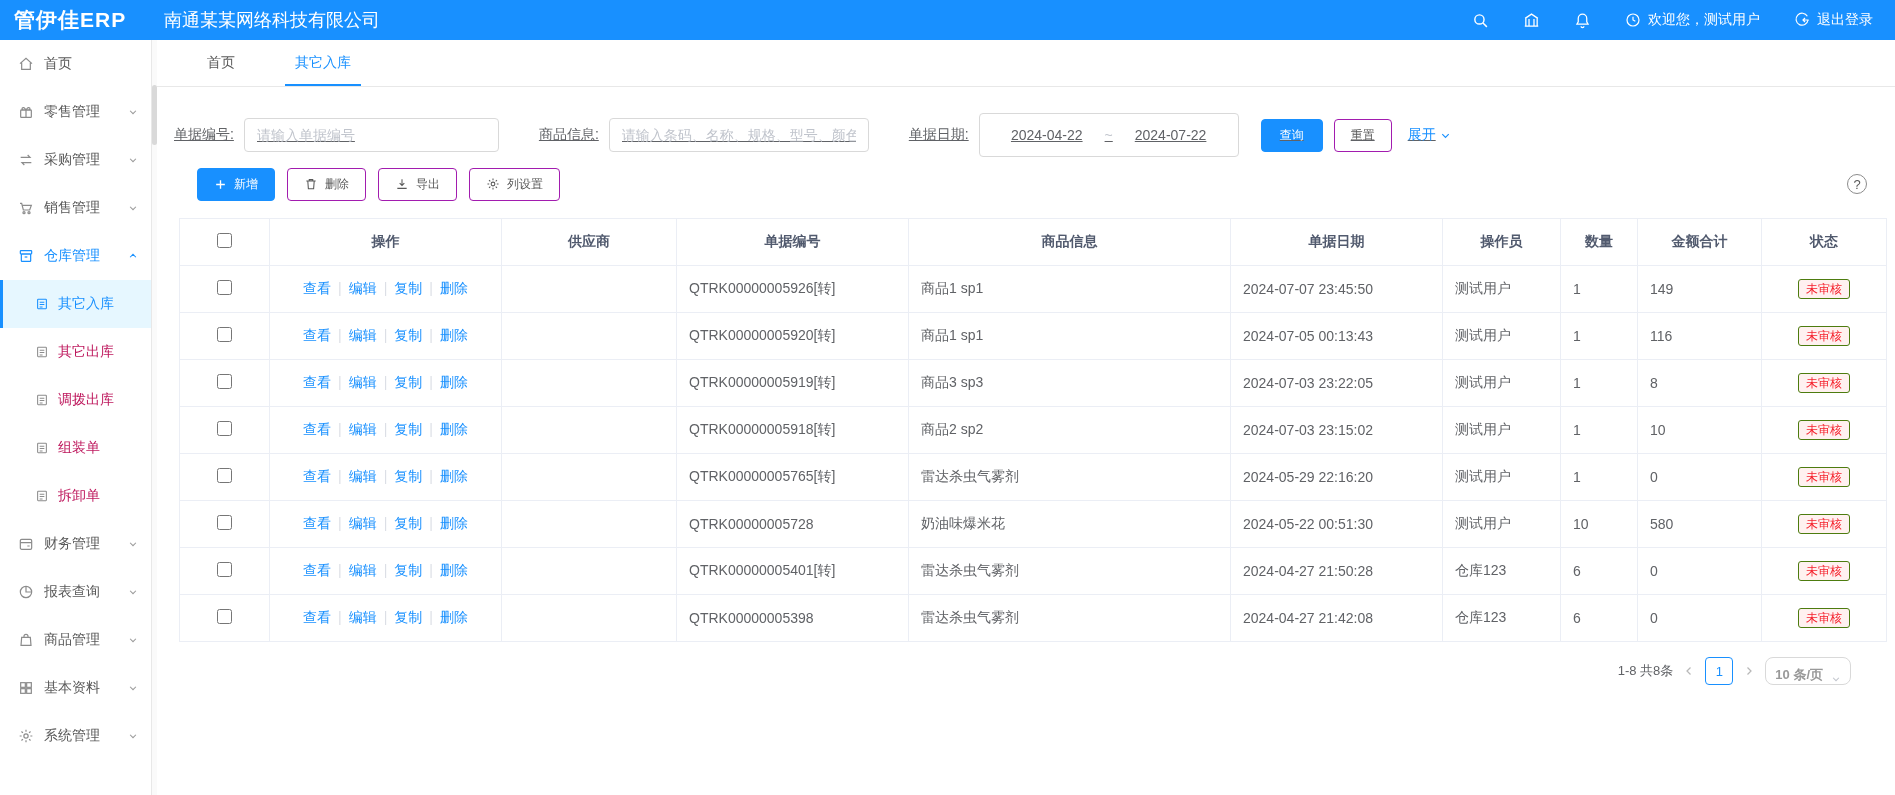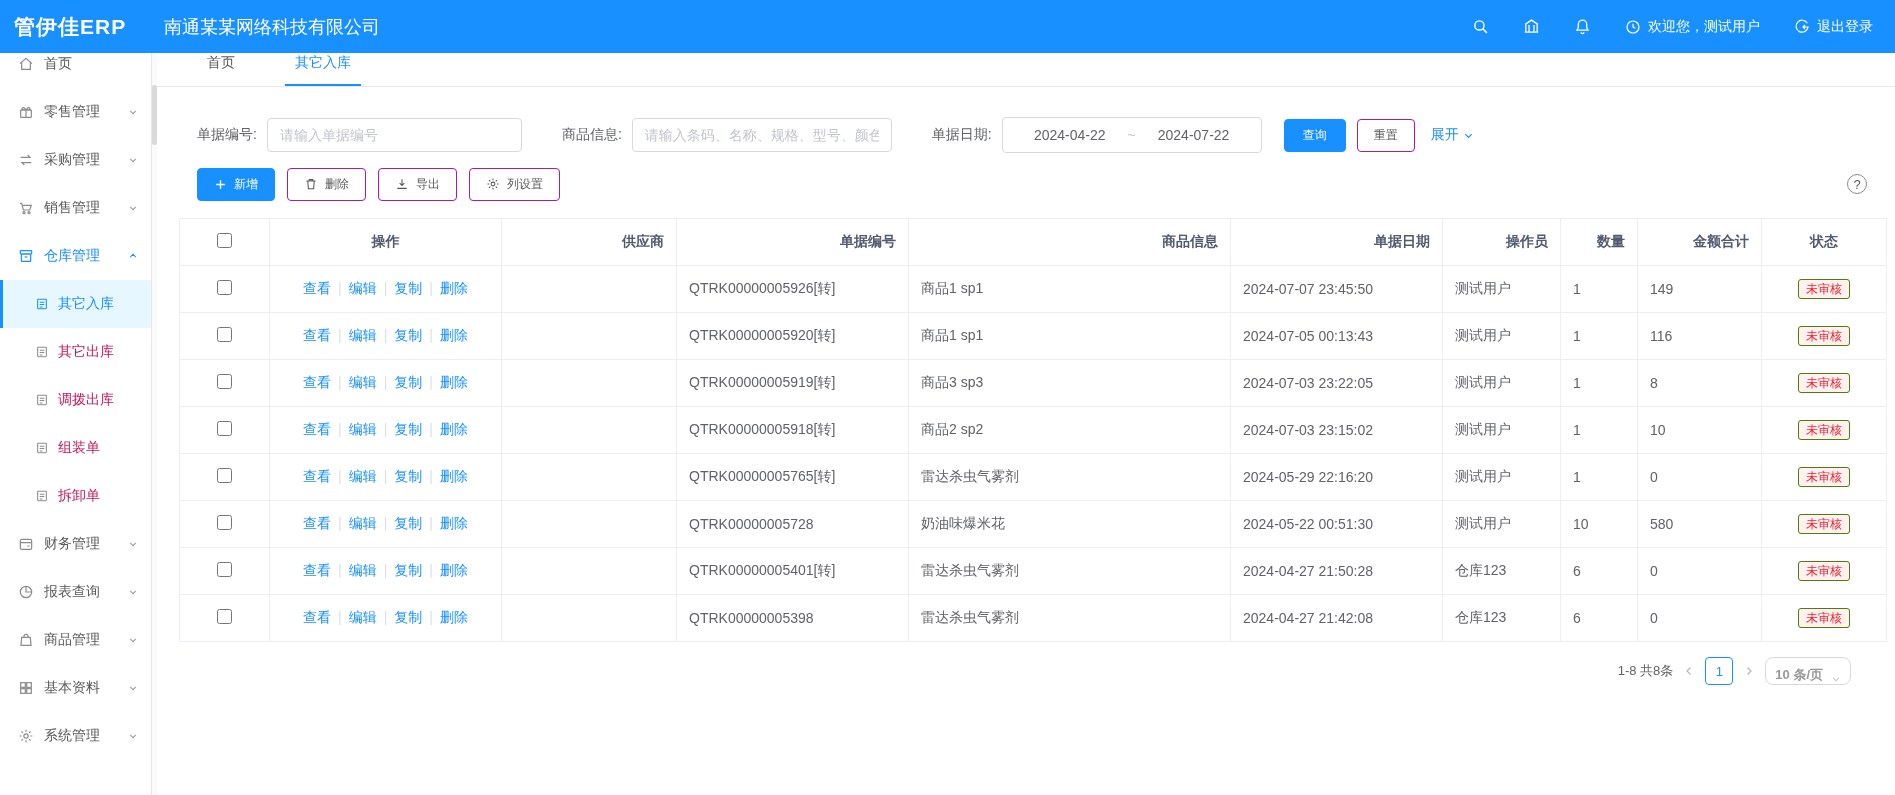--- a/index.html
+++ b/index.html
@@ -1,20 +1,20 @@
 <!DOCTYPE html>
 <html><head>
 <meta charset="utf-8">
 <style>
   * { margin:0; padding:0; box-sizing:border-box; }
   html,body { width:1895px; height:795px; overflow:hidden; background:#fff;
     font-family:"Liberation Sans","DejaVu Sans",sans-serif; font-size:14px; color:#606266; }
 
   
-  .topbar { position:absolute; top:0; left:0; width:1895px; height:53px;
+  .topbar { position:absolute; top:0; left:0; width:1895px; height:40px;
     background:#1890ff; display:flex; align-items:center; color:#fff; z-index:30; }
   .logo { width:152px; padding-left:14px; font-size:21px; font-weight:bold; letter-spacing:1px; white-space:nowrap; }
   .company { font-size:18px; margin-left:12px; }
   .top-right { margin-left:auto; display:flex; align-items:center; gap:34px; padding-right:22px; }
   .top-right svg { display:block; }
   .top-group { display:flex; align-items:center; gap:7px; cursor:pointer; }
 
   
   .sidebar { position:absolute; top:40px; left:0; width:152px; bottom:0; background:#fff;
     border-right:1px solid #e8e8e8; z-index:20; }
@@ -34,47 +34,47 @@
   .scrollthumb { position:absolute; top:45px; left:0; width:5px; height:60px; background:#d9d9d9; border-radius:3px; }
 
   
   .main { position:absolute; left:157px; top:40px; right:0; bottom:0; background:#fff; }
 
   .tabbar { height:47px; border-bottom:1px solid #e8e8e8; display:flex; align-items:flex-end; padding-left:40px; }
   .tab { padding:0 10px; height:46px; line-height:44px; color:#595959; cursor:pointer; margin-right:40px; }
   .tab.active { color:#1890ff; border-bottom:2px solid #1890ff; }
 
   
-  .filters { margin-top:31px; padding-left:40px; display:flex; align-items:center; height:34px; }
+  .filters { margin-top:31px; padding-left:17px; display:flex; align-items:center; height:34px;text-decoration:underline; }
   .flabel { color:#606266; margin-right:10px; white-space:nowrap; }
   .finput { height:34px; border:1px solid #d9d9d9; border-radius:4px; padding:0 12px;
     font-size:14px; color:#7f1d1d; outline:none; font-family:inherit; }
   .finput::placeholder { color:#c0c4cc; }
   .input-no { width:255px; margin-right:40px; }
   .input-prod { width:260px; margin-right:40px; }
-  .datebox { width:260px; height:36px; border:1px solid #d9d9d9; border-radius:4px;
+  .datebox { width:260px; height:44px; border:1px solid #d9d9d9; border-radius:4px;
     display:flex; align-items:center; justify-content:center; gap:22px; color:#606266; cursor:pointer; }
   .btn { height:33px; border-radius:4px; border:1px solid #a21caf; background:#fff; color:#595959;
     font-size:12px; padding:0 16px; cursor:pointer; display:inline-flex; align-items:center; gap:7px; font-family:inherit; }
   .btn-primary { background:#1890ff; border-color:#1890ff; color:#fff; }
   .btn-search { margin-left:22px; padding:0 18px; }
   .btn-reset { margin-left:11px; }
   .expand-link { margin-left:16px; color:#1890ff; display:inline-flex; align-items:center; gap:4px; cursor:pointer; }
 
   
   .toolbar { margin-top:15px; padding-left:40px; padding-right:28px; display:flex; align-items:center; gap:12px; height:34px; }
   .help { margin-left:auto; width:20px; height:20px; border:1px solid #8c8c8c; border-radius:50%;
     display:flex; align-items:center; justify-content:center; font-size:13px; color:#595959; cursor:pointer; }
 
   
   .tablewrap { margin:17px 14px 0 22px; }
   table { border-collapse:collapse; table-layout:fixed; width:1707px; }
   th, td { border:1px solid #ebeef5; height:47px; padding:0 12px; font-size:14px;
     overflow:hidden; white-space:nowrap; text-overflow:ellipsis; }
-  th { color:#515a6e; font-weight:bold; text-align:right; background:#fff; }
+  th { color:#515a6e; font-weight:bold; text-align:center; background:#fff; }
   td { color:#606266; }
   .c-check, td.c-check { text-align:center; padding:0; }
   .c-op { text-align:center; }
   .c-status { text-align:center; }
   input[type=checkbox] { width:15px; height:15px; accent-color:#1890ff; cursor:pointer; }
   .oplink { color:#1890ff; text-decoration:none; cursor:pointer; }
   .oplink:not(:last-child)::after { content:"|"; color:#dcdfe6; margin:0 7px; font-weight:normal; }
   .badge { display:inline-block; padding:3px 7px; font-size:12px; line-height:1;
     color:#f5222d; background:#fff1f0; border:1px solid #4d7c0f; border-radius:3px; }
 

